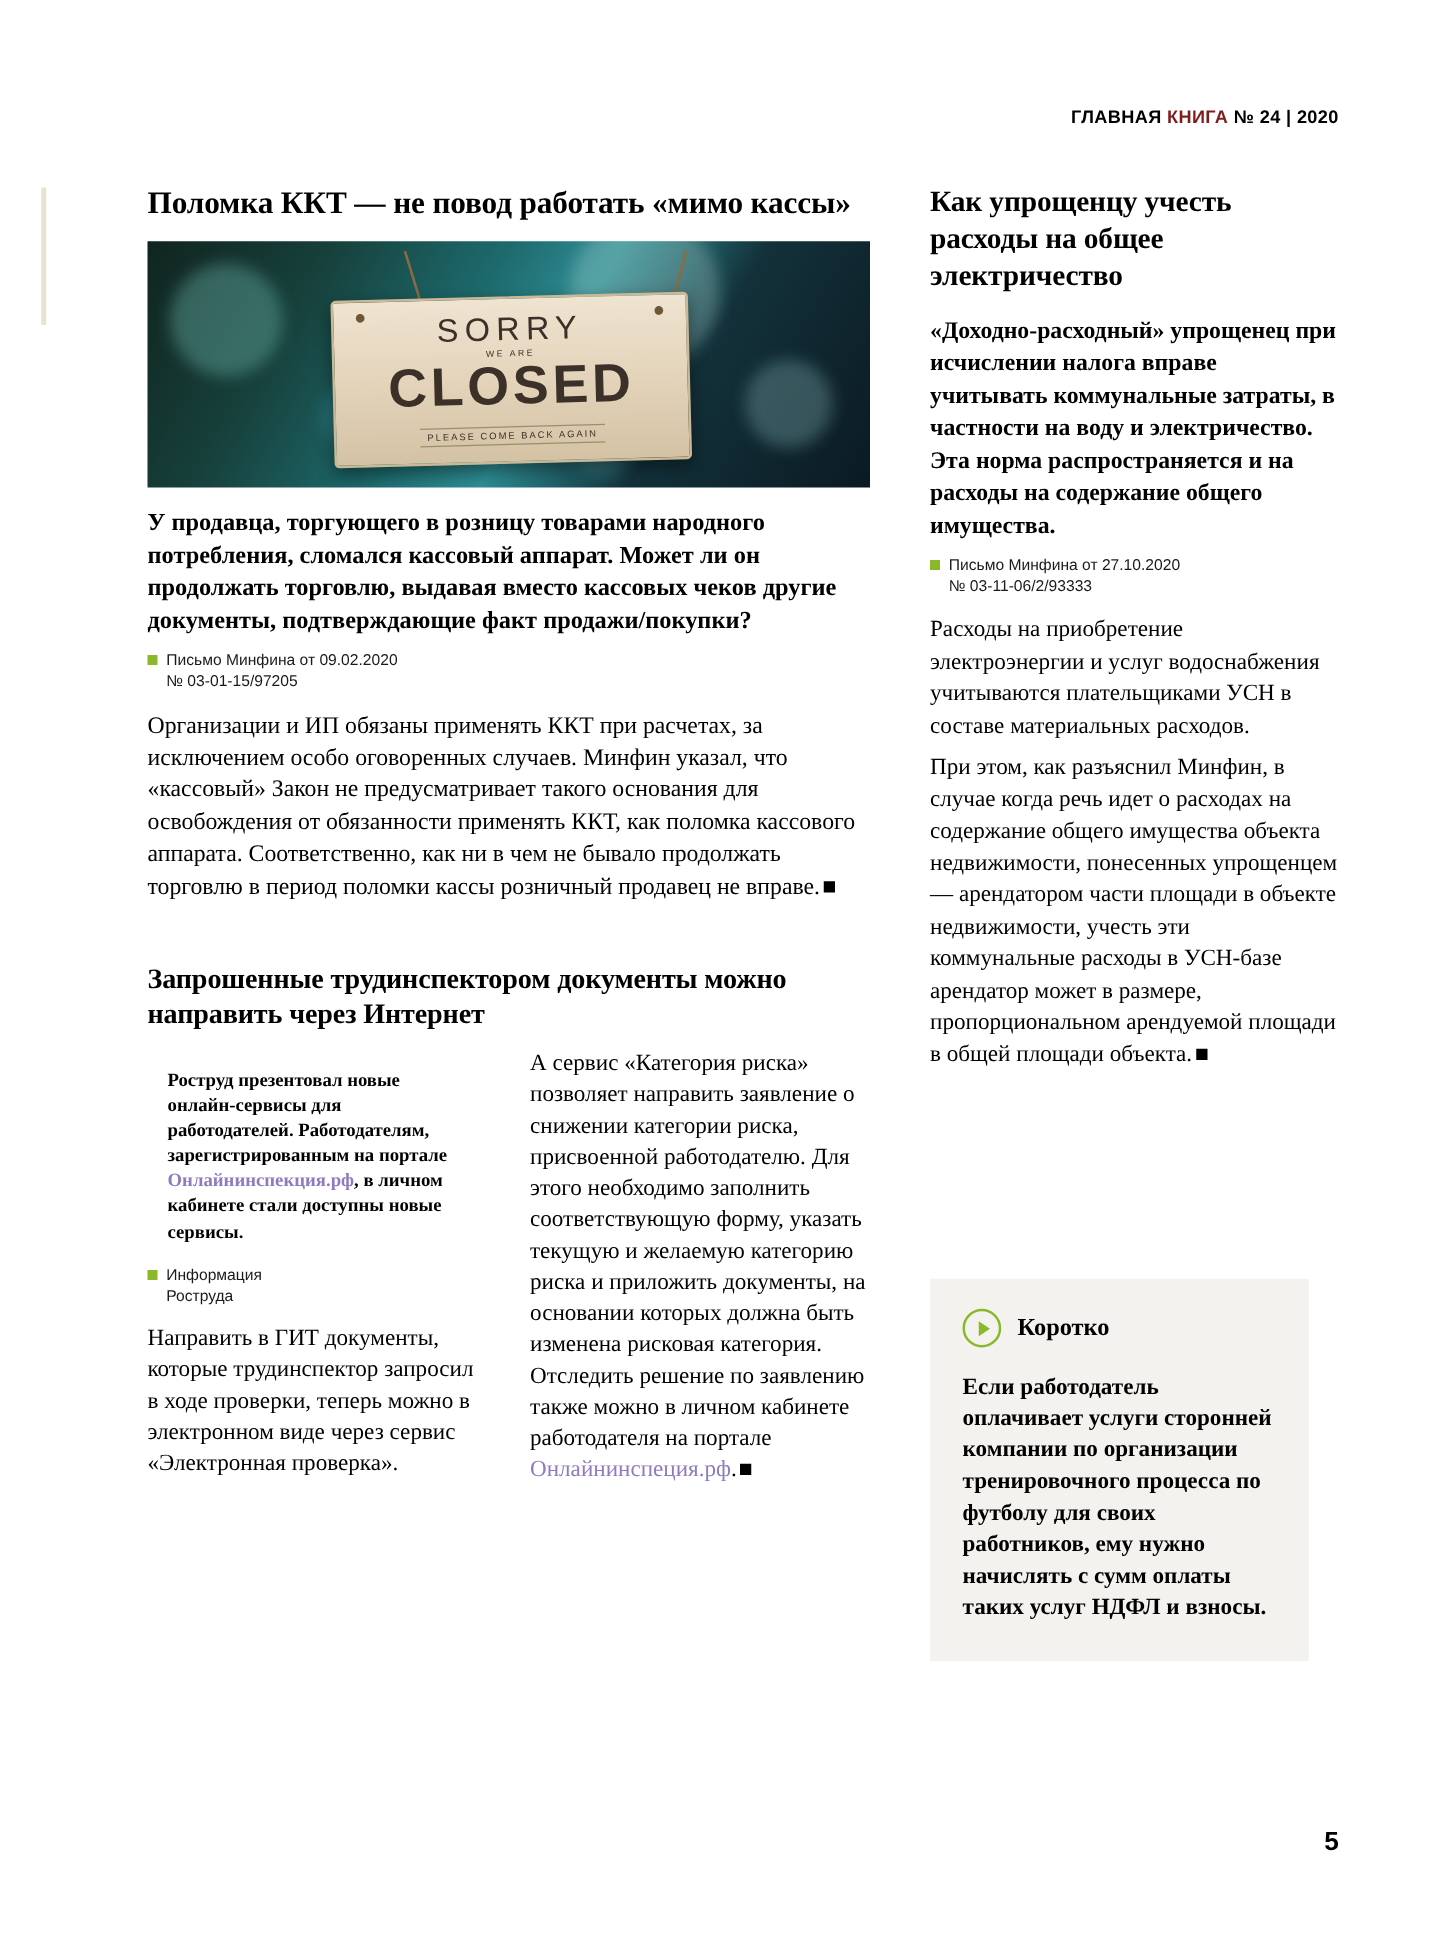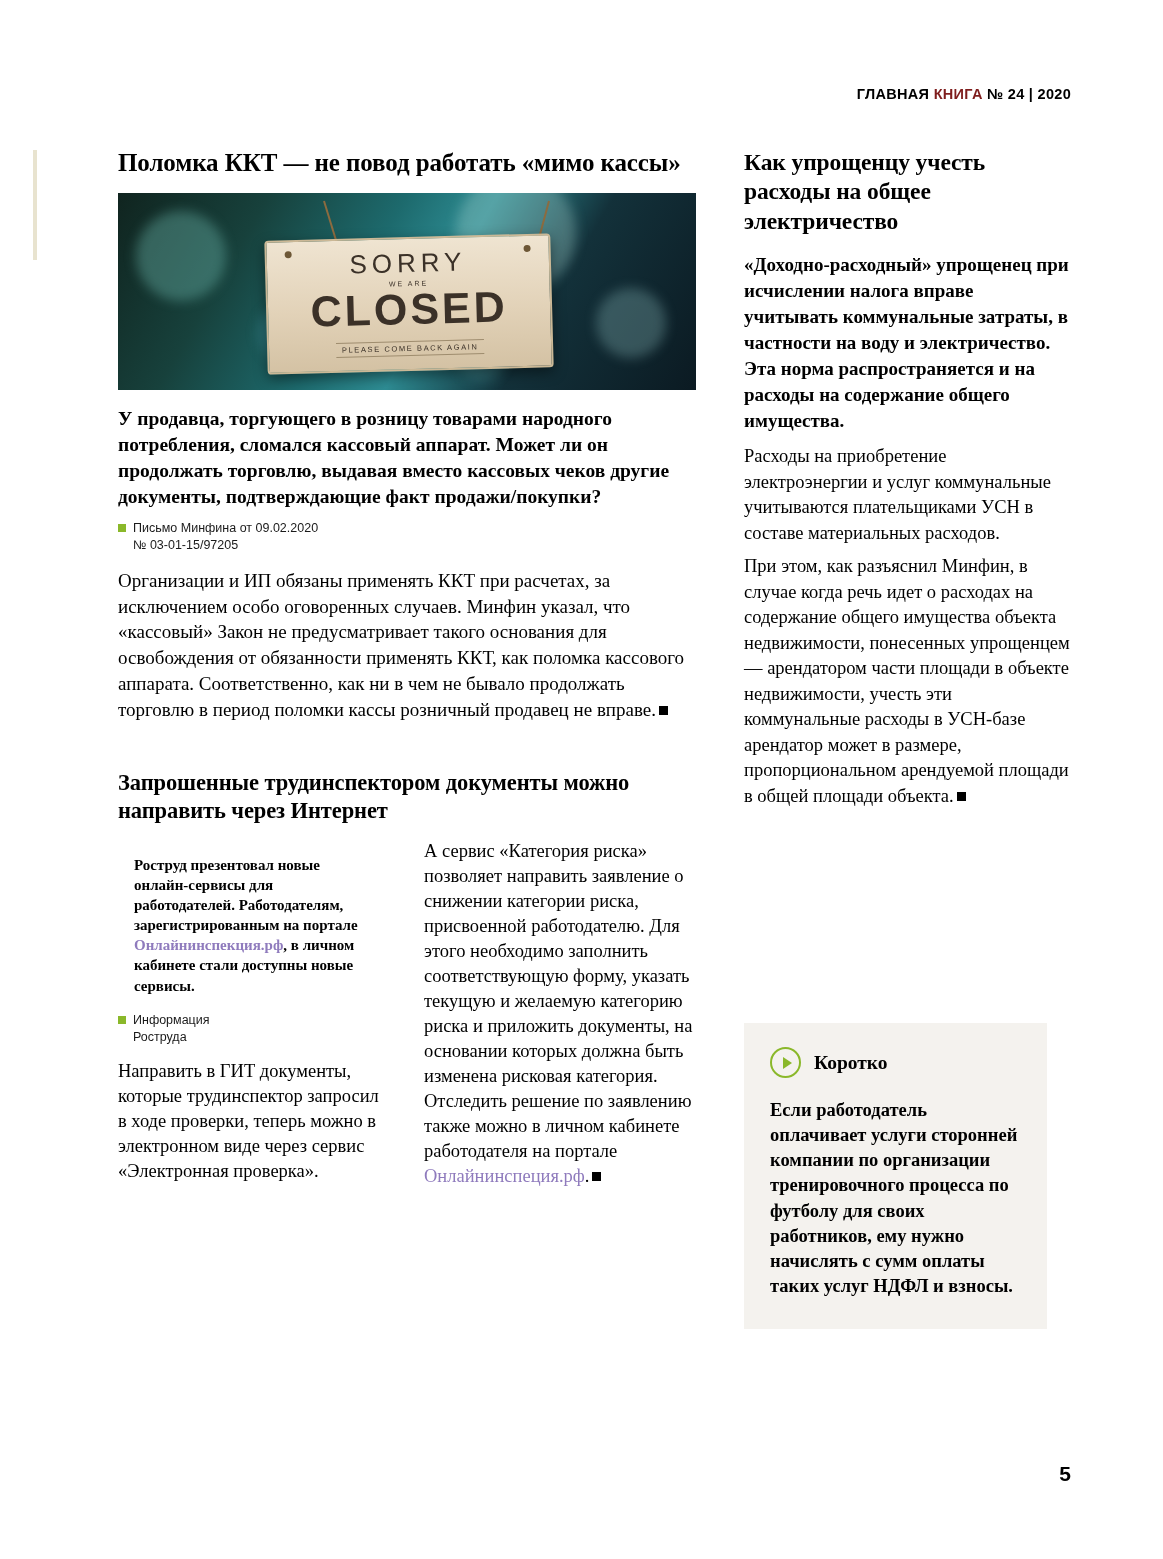--- a/index.html
+++ b/index.html
@@ -345,22 +345,29 @@
       <p class="colbody"><span>А сервис «Категория риска» позволяет направить заявление о снижении категории риска, присвоенной работодателю. Для этого необходимо заполнить соответствующую форму, указать текущую и желаемую категорию риска и приложить документы, на основании которых должна быть изменена рисковая категория. Отследить решение по заявлению также можно в личном кабинете работодателя на портале </span><span class="link">Онлайнинспеция.рф</span>.<span class="sq-end"></span></p>
     </div>
   </div>
 </div>
 
 <div class="col-right">
   <h2 class="article-title right">Как упрощенцу учесть расходы на общее электричество</h2>
 
   <p class="lead right">«Доходно-расходный» упрощенец при исчислении налога вправе учитывать коммунальные затраты, в частности на воду и электричество. Эта норма распространяется и на расходы на содержание общего имущества.</p>
 
-
-  <p class="body right">Расходы на приобретение электроэнергии и услуг коммунальные учитываются плательщиками УСН в составе материальных расходов.</p>
+  <div class="source">
+    <span class="sq"></span>
+    <span class="lines">
+      <span>Письмо Минфина от 27.10.2020</span><br>
+      <span>№ 03-11-06/2/93333</span>
+    </span>
+  </div>
+
+  <p class="body right">Расходы на приобретение электроэнергии и услуг водоснабжения учитываются плательщиками УСН в составе материальных расходов.</p>
   <p class="body right"><span>При этом, как разъяснил Минфин, в случае когда речь идет о расходах на содержание общего имущества объекта недвижимости, понесенных упрощенцем — арендатором части площади в объекте недвижимости, учесть эти коммунальные расходы в УСН-базе арендатор может в размере, пропорциональном арендуемой площади в общей площади объекта.</span><span class="sq-end"></span></p>
 </div>
 
 <div class="korotko">
   <div class="korotko-head">
     <span class="play-icon"></span>
     <span class="korotko-title">Коротко</span>
   </div>
   <p class="korotko-text">Если работодатель оплачивает услуги сторонней компании по организации тренировочного процесса по футболу для своих работников, ему нужно начислять с сумм оплаты таких услуг НДФЛ и взносы.</p>
 </div>

